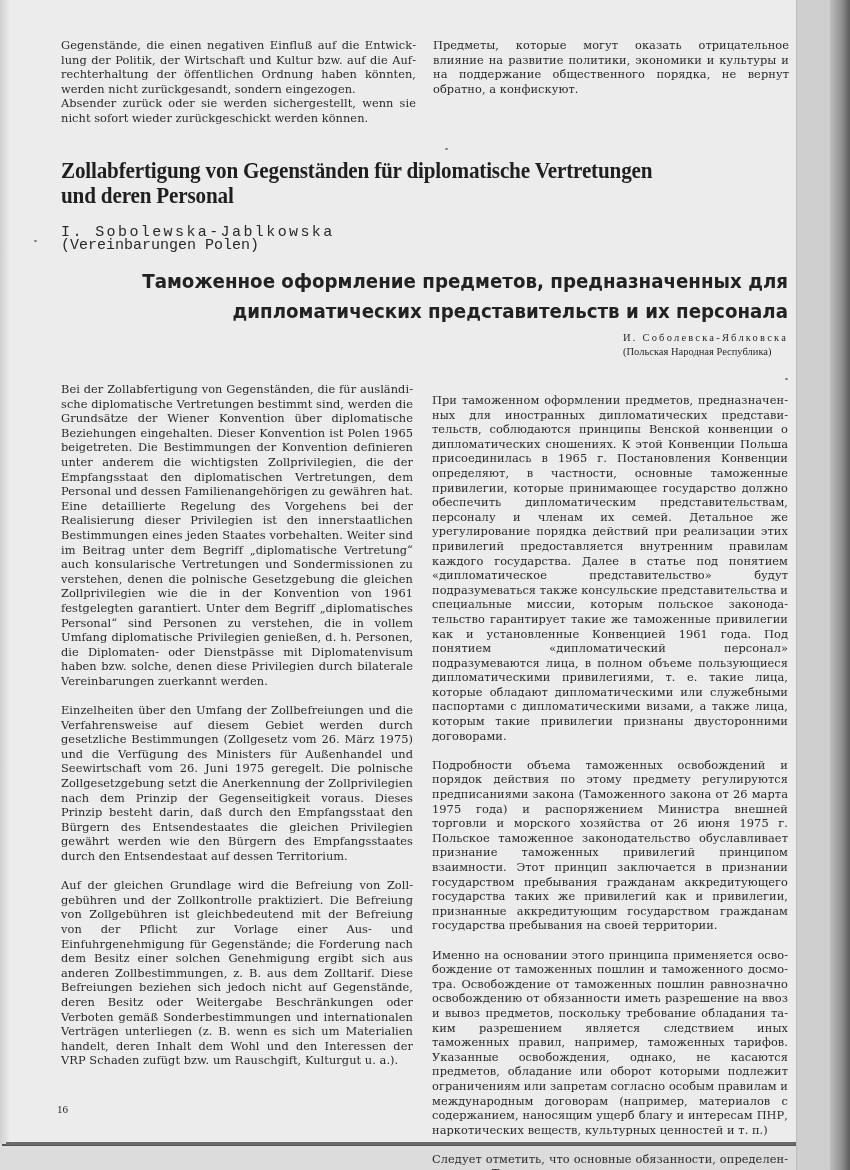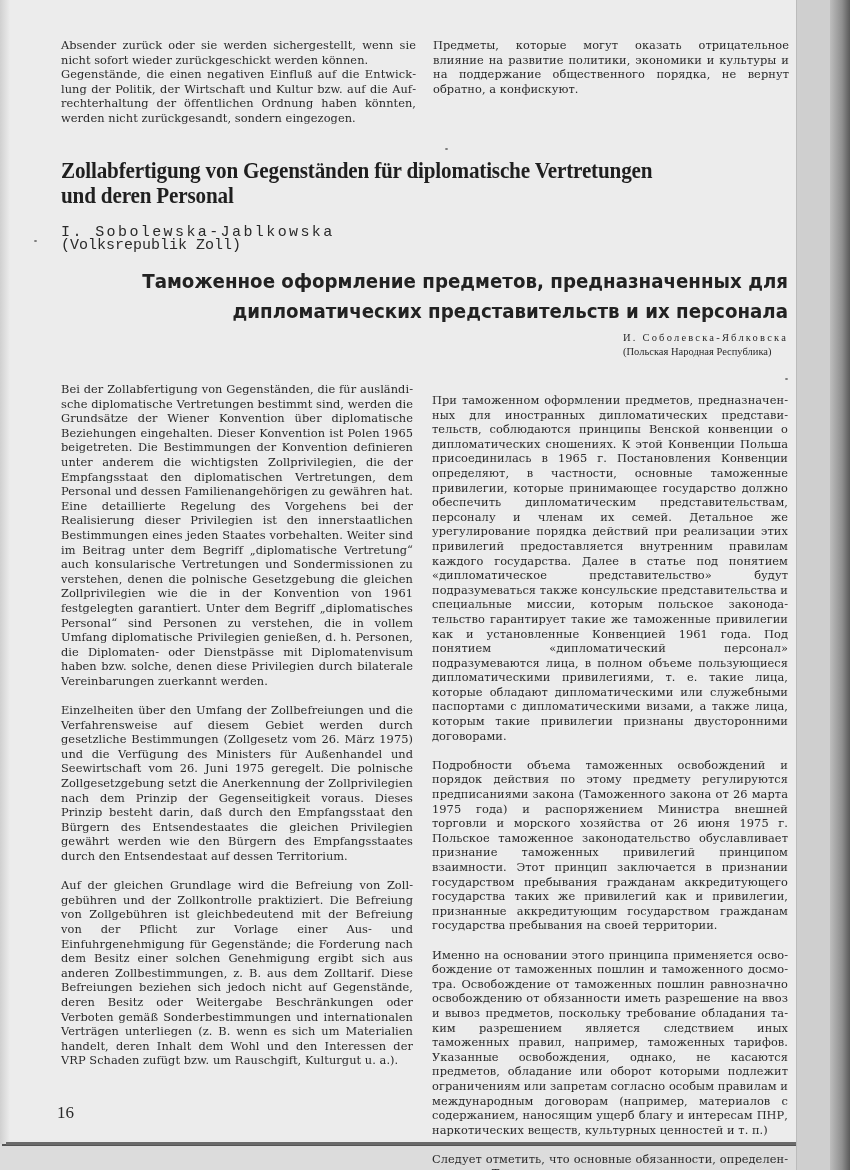--- a/index.html
+++ b/index.html
@@ -69,52 +69,52 @@
   }
   .author-ru {
     position: absolute; right: 62px; top: 331px; 
     font-size: 10.5px; line-height: 13.5px;
     font-family: "Liberation Serif", serif;
   }
   .author-ru .name { letter-spacing: 2.2px; }
   .body-left { left: 61px; top: 382px; width: 352px; }
   .body-right { left: 432px; top: 393px; width: 356px; }
   .page-number {
-    position: absolute; left: 57px; top: 1103px; font-size: 17px;
+    position: absolute; left: 57px; top: 1103px; font-size: 11px;
     font-family: "Liberation Serif", serif;
   }
   .speck { position:absolute; width:3px; height:2px; background:#777; border-radius:50%; }
 </style>
 </head>
 <body>
 
 <div class="scan-bg"></div>
 <div class="page">
   <div class="left-shadow"></div>
 </div>
 <div class="bottom-rule"></div>
 <div class="bottom-band"></div>
 <div class="page-right-edge"></div>
 <div class="dark-edge"></div>
 
 <div class="col top-left">
+  <p>Gegenstände, die einen negativen Einfluß auf die Entwick­lung der Politik, der Wirtschaft und Kultur bzw. auf die Auf­rechterhaltung der öffentlichen Ordnung haben könnten, werden nicht zurückgesandt, sondern eingezogen.</p>
   <p>Absender zurück oder sie werden sichergestellt, wenn sie nicht sofort wieder zurückgeschickt werden können.</p>
-  <p>Gegenstände, die einen negativen Einfluß auf die Entwick­lung der Politik, der Wirtschaft und Kultur bzw. auf die Auf­rechterhaltung der öffentlichen Ordnung haben könnten, werden nicht zurückgesandt, sondern eingezogen.</p>
 </div>
 <div class="col top-right">
   <p>Предметы, которые могут оказать отрицательное влияние на развитие политики, экономики и культуры и на под­держание общественного порядка, не вернут обратно, а конфискуют.</p>
 </div>
 
 <div class="title-de">
   <div>Zollabfertigung von Gegenständen für diplomatische Vertretungen</div>
   <div>und deren Personal</div>
 </div>
 <div class="author-de">
   <div class="name">I. Sobolewska-Jablkowska</div>
-  <div>(Volksrepublik Zoll)</div>
+  <div>(Vereinbarungen Polen)</div>
 </div>
 
 <div class="title-ru">
   <div>Таможенное оформление предметов, предназначенных для</div>
   <div>дипломатических представительств и их персонала</div>
 </div>
 <div class="author-ru">
   <div class="name">И. Соболевска-Яблковска</div>
   <div>(Польская Народная Республика)</div>
 </div>

